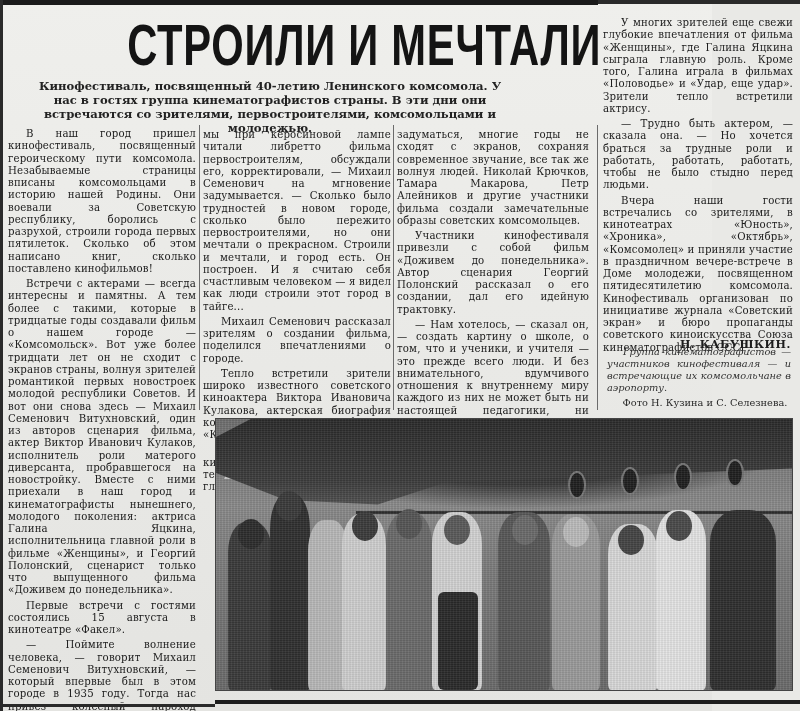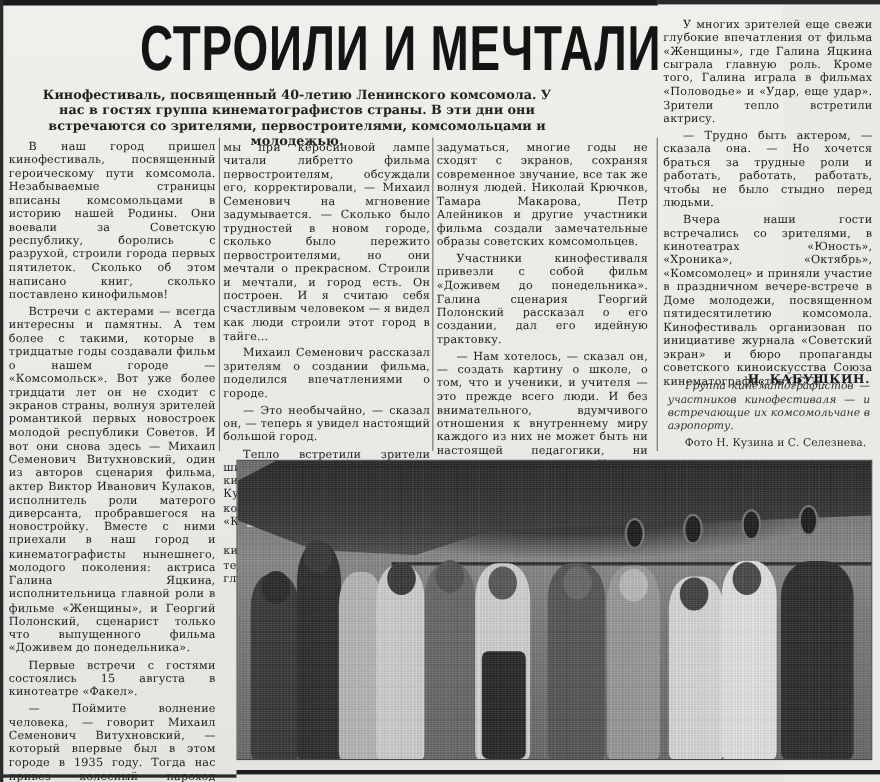--- a/index.html
+++ b/index.html
@@ -146,28 +146,27 @@
   <div class="col col-1">
     <p>В наш город пришел кинофестиваль, посвященный героическому пути комсомола. Незабываемые страницы вписаны комсомольцами в историю нашей Родины. Они воевали за Советскую республику, боролись с разрухой, строили города первых пятилеток. Сколько об этом написано книг, сколько поставлено кинофильмов!</p>
     <p>Встречи с актерами — всегда интересны и памятны. А тем более с такими, которые в тридцатые годы создавали фильм о нашем городе — «Комсомольск». Вот уже более тридцати лет он не сходит с экранов страны, волнуя зрителей романтикой первых новостроек молодой республики Советов. И вот они снова здесь — Михаил Семенович Витухновский, один из авторов сценария фильма, актер Виктор Иванович Кулаков, исполнитель роли матерого диверсанта, пробравшегося на новостройку. Вместе с ними приехали в наш город и кинематографисты нынешнего, молодого поколения: актриса Галина Яцкина, исполнительница главной роли в фильме «Женщины», и Георгий Полонский, сценарист только что выпущенного фильма «Доживем до понедельника».</p>
     <p>Первые встречи с гостями состоялись 15 августа в кинотеатре «Факел».</p>
     <p>— Поймите волнение человека, — говорит Михаил Семенович Витухновский, — который впервые был в этом городе в 1935 году. Тогда нас привез колесный пароход «Дзержинец». Несколько десятков бараков, сотни шалашей. Дощатый, наспех сколоченный тротуар казался нам высшим проявлением цивилизации. Один из бараков был приспособлен под кинотеатр. Вместо экрана — две сшитые простыни, мест мало, и люди сидели даже на окнах. Помню многих строителей — Сморолова, Сидоренко, Ильина, Андриякова, начальника стройки и других. Помню, как</p>
   </div>
 
   <div class="col col-2">
     <p class="noind">мы при керосиновой лампе читали либретто фильма первостроителям, обсуждали его, корректировали, — Михаил Семенович на мгновение задумывается. — Сколько было трудностей в новом городе, сколько было пережито первостроителями, но они мечтали о прекрасном. Строили и мечтали, и город есть. Он построен. И я считаю себя счастливым человеком — я видел как люди строили этот город в тайге...</p>
     <p>Михаил Семенович рассказал зрителям о создании фильма, поделился впечатлениями о городе.</p>
-    <p>— Это необычайно, — сказал он, — теперь я увидел настоящий большой город.</p>
     <p>Тепло встретили зрители широко известного советского киноактера Виктора Ивановича Кулакова, актерская биография которого началась с фильма «Комсомольск».</p>
     <p>— Разные судьбы бывают у кинокартин, — сказал он, — но те, которые заставляют зрителя глубоко</p>
   </div>
 
   <div class="col col-3">
     <p class="noind">задуматься, многие годы не сходят с экранов, сохраняя современное звучание, все так же волнуя людей. Николай Крючков, Тамара Макарова, Петр Алейников и другие участники фильма создали замечательные образы советских комсомольцев.</p>
-    <p>Участники кинофестиваля привезли с собой фильм «Доживем до понедельника». Галина сценария Георгий Полонский рассказал о его создании, дал его идейную трактовку.</p>
+    <p>Участники кинофестиваля привезли с собой фильм «Доживем до понедельника». Автор сценария Георгий Полонский рассказал о его создании, дал его идейную трактовку.</p>
     <p>— Нам хотелось, — сказал он, — создать картину о школе, о том, что и ученики, и учителя — это прежде всего люди. И без внимательного, вдумчивого отношения к внутреннему миру каждого из них не может быть ни настоящей педагогики, ни настоящего воспитания. Учитель должен понастоящему волноваться за судьбу ребят, а значит, и за судьбу нашего будущего. Я хочу, чтобы вы внимательно посмотрели в глаза этих людей и поняли их. Главное — человек...</p>
   </div>
 
   <div class="col col-4">
     <p>У многих зрителей еще свежи глубокие впечатления от фильма «Женщины», где Галина Яцкина сыграла главную роль. Кроме того, Галина играла в фильмах «Половодье» и «Удар, еще удар». Зрители тепло встретили актрису.</p>
     <p>— Трудно быть актером, — сказала она. — Но хочется браться за трудные роли и работать, работать, работать, чтобы не было стыдно перед людьми.</p>
     <p>Вчера наши гости встречались со зрителями, в кинотеатрах «Юность», «Хроника», «Октябрь», «Комсомолец» и приняли участие в праздничном вечере-встрече в Доме молодежи, посвященном пятидесятилетию комсомола. Кинофестиваль организован по инициативе журнала «Советский экран» и бюро пропаганды советского киноискусства Союза кинематографистов СССР.</p>
   </div>
 
   <div class="signature">Н. КАБУШКИН.</div>

